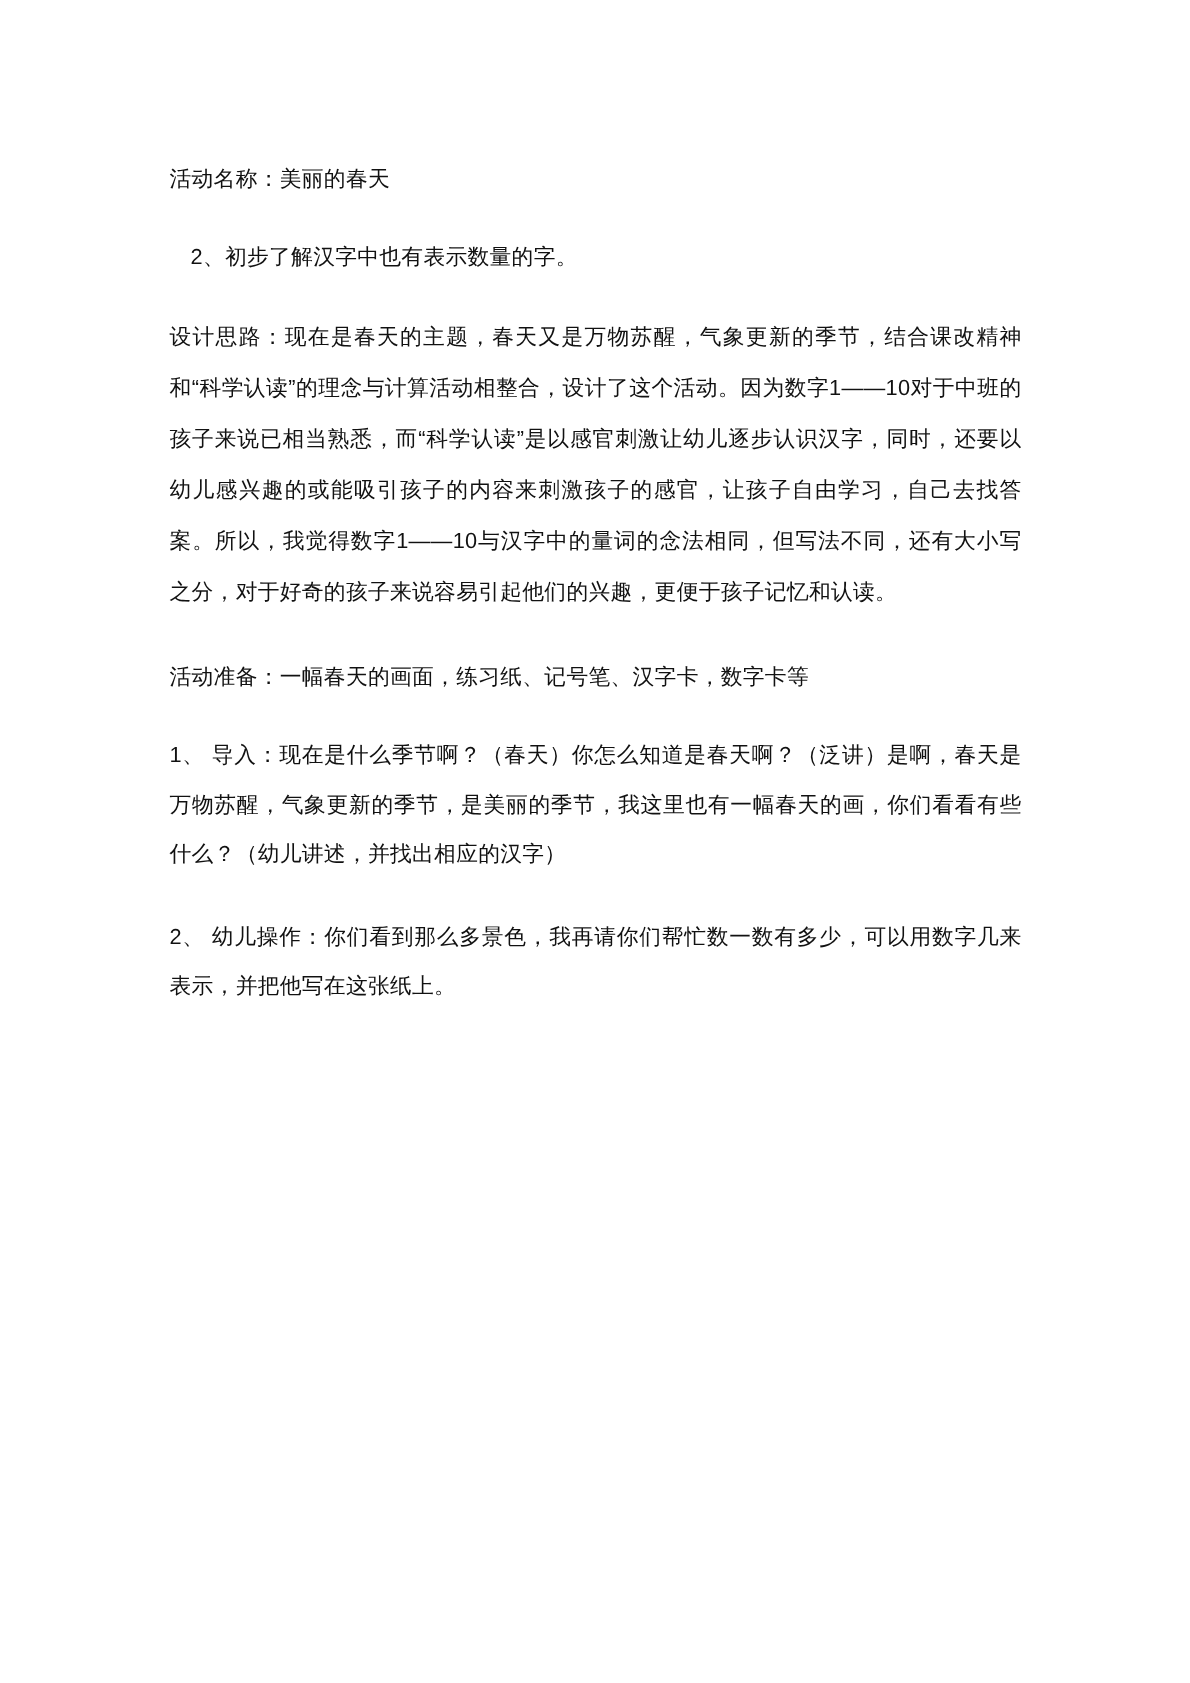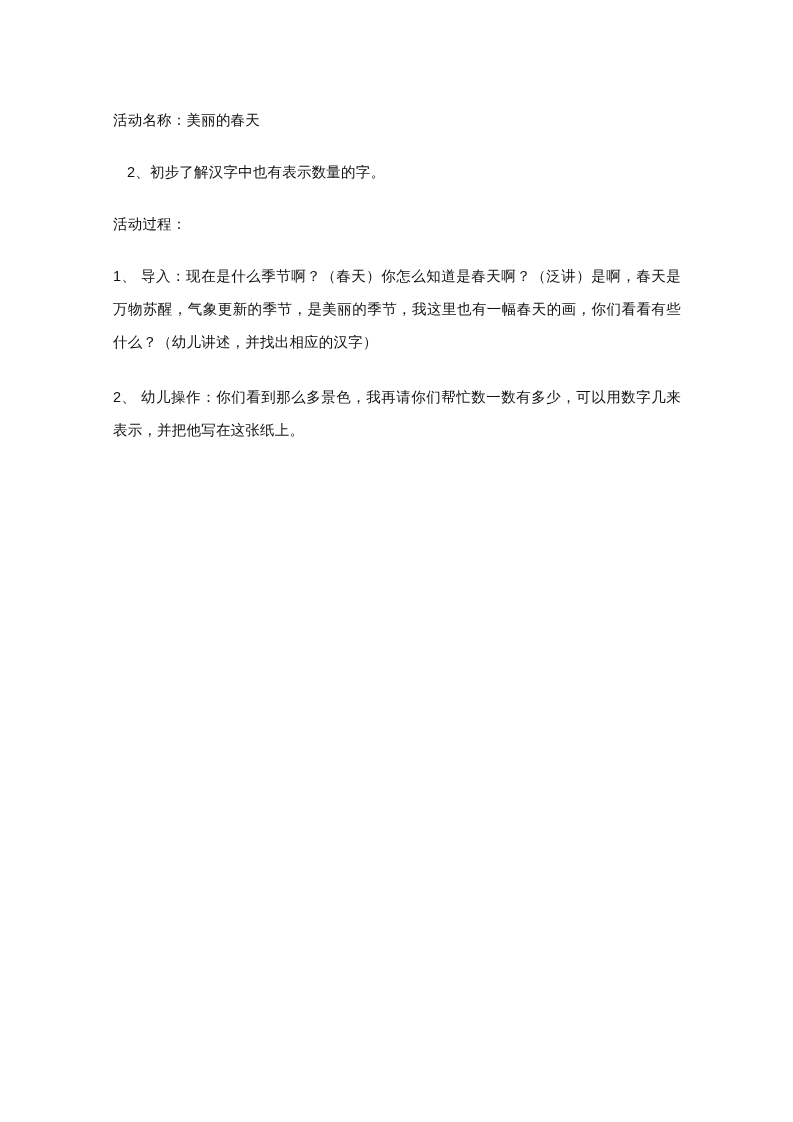--- a/index.html
+++ b/index.html
@@ -55,23 +55,24 @@
 <body>
 
 <div class="page">
   <div class="content">
 
     <p class="para tight">活动名称：美丽的春天</p>
 
 
     <p class="para tight indent">2、初步了解汉字中也有表示数量的字。</p>
 
+    <p class="para body-block">设计思路：现在是春天的主题，春天又是万物苏醒，气象更新的季节，结合课改精神和“科学认读”的理念与计算活动相整合，设计了这个活动。因为数字1——10对于中班的孩子来说已相当熟悉，而“科学认读”是以感官刺激让幼儿逐步认识汉字，同时，还要以幼儿感兴趣的或能吸引孩子的内容来刺激孩子的感官，让孩子自由学习，自己去找答案。所以，我觉得数字1——10与汉字中的量词的念法相同，但写法不同，还有大小写之分，对于好奇的孩子来说容易引起他们的兴趣，更便于孩子记忆和认读。</p>
 
+    <p class="para tight">活动准备：一幅春天的画面，练习纸、记号笔、汉字卡，数字卡等</p>
 
-    <p class="para tight">活动过程：</p>
 
     <p class="para spaced">1、 导入：现在是什么季节啊？（春天）你怎么知道是春天啊？（泛讲）是啊，春天是万物苏醒，气象更新的季节，是美丽的季节，我这里也有一幅春天的画，你们看看有些什么？（幼儿讲述，并找出相应的汉字）</p>
 
     <p class="para spaced">2、 幼儿操作：你们看到那么多景色，我再请你们帮忙数一数有多少，可以用数字几来表示，并把他写在这张纸上。</p>
 
 
   </div>
 </div>
 
 </body></html>

